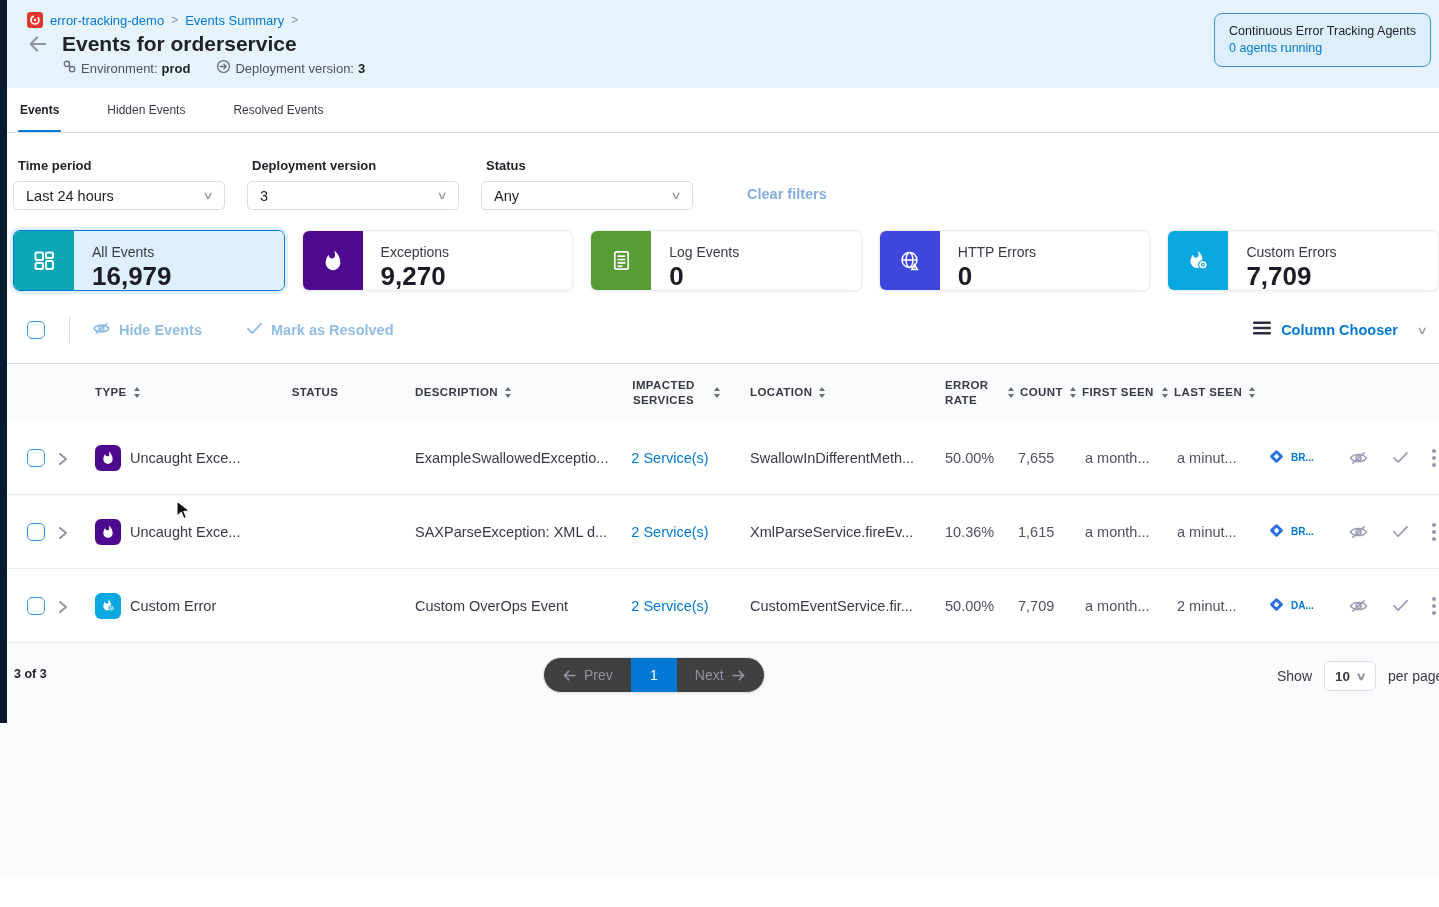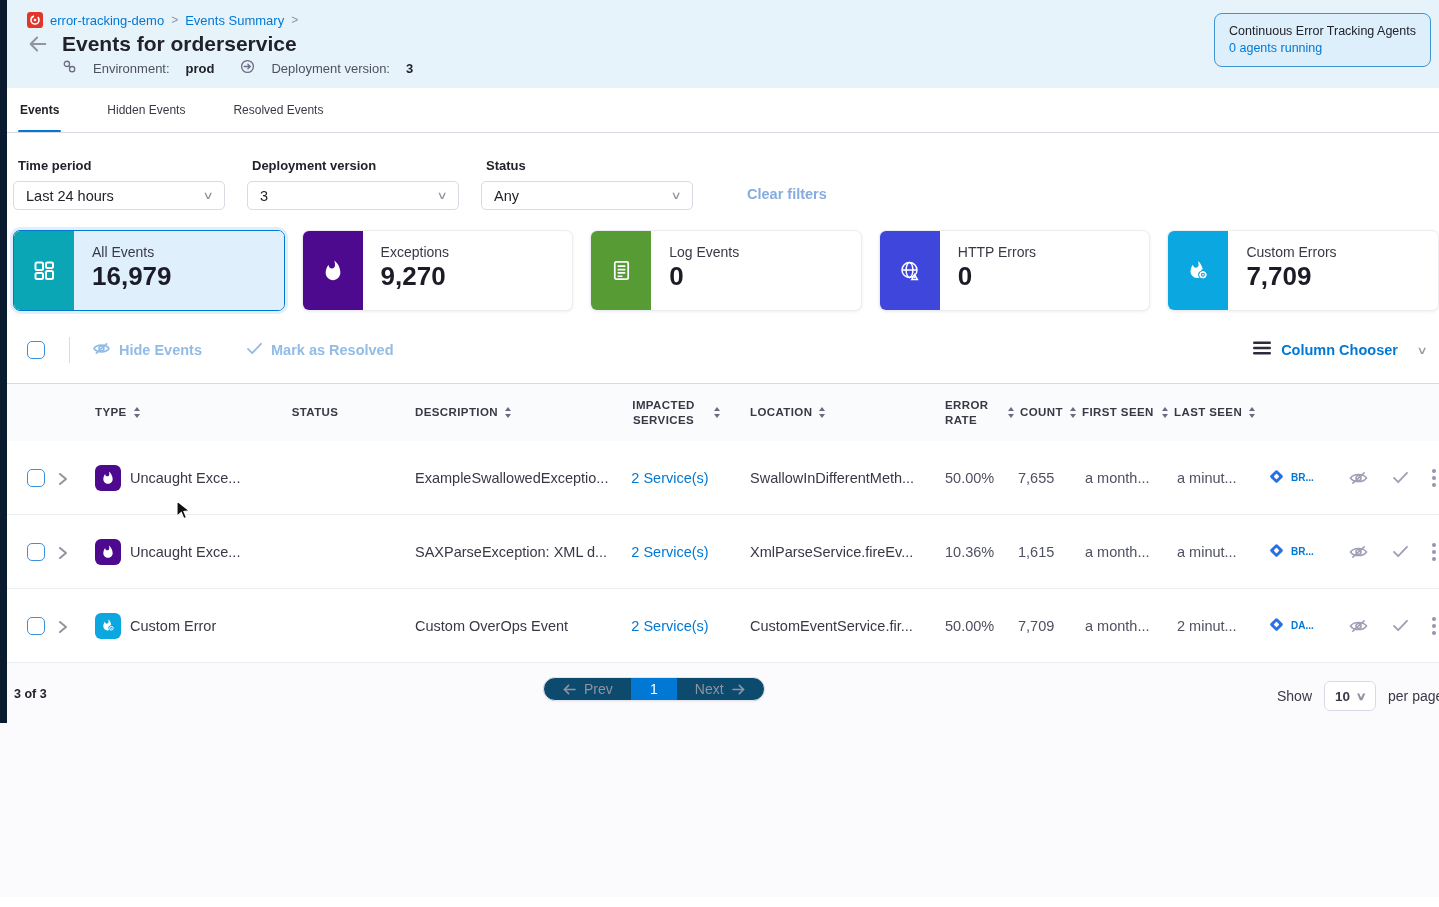--- a/index.html
+++ b/index.html
@@ -13,21 +13,21 @@
   
   .topbar { position:relative; background:#e6f3fb; height:88px; padding:12px 0 0 27px; }
   .breadcrumb-row { display:flex; align-items:center; gap:7px; font-size:13px; }
   .crumb-icon { width:16px; height:16px; display:inline-flex; }
   .crumb { color:#0278d5; text-decoration:none; cursor:pointer; }
   .crumb-sep { color:#9293a0; font-size:12px; }
   .title-row { display:flex; align-items:center; gap:13px; margin-top:4px; }
   .back-arrow { width:22px; height:22px; display:inline-flex; cursor:pointer; }
   .page-title { font-size:21px; font-weight:bold; color:#22222a; }
   .meta-row { display:flex; align-items:center; gap:26px; margin-top:3px; margin-left:35px; font-size:13px; color:#4f5162; }
-  .meta-item { display:flex; align-items:center; gap:16px; }
+  .meta-item { display:flex; align-items:center; gap:4px; }
   .meta-item b { color:#22222a; }
   .agents-box { position:absolute; right:8px; top:13px; background:#dceffb; border:1px solid #3d95d4; border-radius:8px; padding:9px 14px; font-size:12.5px; line-height:1.35; }
   .agents-box .l1 { color:#22222a; }
   .agents-box .l2 { color:#0278d5; cursor:pointer; }
 
   
   .tabs { background:#fff; border-bottom:1px solid #d9dae5; height:45px; display:flex; align-items:stretch; padding-left:18px; }
   .tab { position:relative; display:flex; align-items:center; padding:0 2px; margin-right:44px; font-size:12px; color:#383946; cursor:pointer; }
   .tab.active { font-weight:bold; color:#22222a; }
   .tab.active::after { content:""; position:absolute; left:0; right:0; bottom:0; height:2.5px; background:#0278d5; border-radius:2px; }
@@ -35,21 +35,21 @@
   
   .filters { display:flex; align-items:flex-end; gap:22px; padding:25px 0 18px 13px; background:#fff; }
   .filter-group { display:flex; flex-direction:column; gap:8px; }
   .filter-label { font-size:13px; font-weight:bold; color:#22222a; margin-left:5px; }
   .select { width:212px; height:29px; border:1px solid #d9dae5; border-radius:5px; background:#fff; display:flex; align-items:center; justify-content:space-between; padding:0 12px; font-size:14.5px; color:#22222a; cursor:pointer; }
   .chev { color:#9293a0; font-size:11px; transform:scaleX(1.4); }
   .clear-filters { font-size:14.5px; font-weight:bold; color:#86acdd; margin:0 0 8px 32px; cursor:pointer; }
 
   
   .cards { display:flex; gap:17px; padding:2px 0 0 13px; background:#fff; }
-  .card { width:280px; height:81px; background:#fff; border:1px solid #ecedf2; border-radius:7px; display:flex; overflow:hidden; box-shadow:0 1px 3px rgba(40,41,61,.08); cursor:pointer; }
+  .card { width:280px; height:61px; background:#fff; border:1px solid #ecedf2; border-radius:7px; display:flex; overflow:hidden; box-shadow:0 1px 3px rgba(40,41,61,.08); cursor:pointer; }
   .card.selected { border:1.5px solid #0278d5; box-shadow:0 0 0 3px rgba(2,120,213,.12); }
   .card.selected .card-body { background:#dff0fc; }
   .card-iconblock { width:60px; flex:0 0 60px; display:flex; align-items:center; justify-content:center; }
   .card-body { flex:1; padding:13px 0 0 18px; }
   .card-label { font-size:14px; color:#383946; }
   .card-value { font-size:26px; font-weight:bold; color:#1c1c28; margin-top:1px; }
 
   
   .toolbar { display:flex; align-items:center; background:#fff; padding:26px 13px 20px 27px; }
   .cbx { width:18px; height:18px; border:1.6px solid #3c92da; border-radius:5px; background:#fff; cursor:pointer; flex:0 0 18px; }
@@ -87,21 +87,21 @@
   .badge-cell { display:flex; align-items:center; gap:6px; padding-left:10px; }
   .badge-cell .btxt { color:#0278d5; font-weight:bold; font-size:10px; cursor:pointer; }
   .actions { display:flex; align-items:center; gap:23px; padding-left:10px; }
   .act { display:inline-flex; cursor:pointer; }
   .kebab { display:inline-flex; flex-direction:column; gap:3px; cursor:pointer; }
   .kebab i { width:4px; height:4px; border-radius:50%; background:#9495af; }
 
   
   .pagefoot { position:relative; height:234px; background:#fbfbfd; }
   .foot-summary { position:absolute; left:14px; top:24px; font-size:12.5px; font-weight:bold; color:#22222a; }
-  .pager { position:absolute; left:543px; top:14px; height:24px; background:#0c4a6e; border:1px solid #e3e4ec; border-radius:18px; display:flex; align-items:center; overflow:hidden; box-shadow:0 1px 2px rgba(40,41,61,.06); }
+  .pager { position:absolute; left:543px; top:14px; height:36px; background:#404040; border:1px solid #e3e4ec; border-radius:18px; display:flex; align-items:center; overflow:hidden; box-shadow:0 1px 2px rgba(40,41,61,.06); }
   .pager .pg-btn { display:flex; align-items:center; gap:7px; color:#9293a0; font-size:14px; padding:0 18px; cursor:pointer; height:100%; }
   .pager .pg-num { width:46px; height:100%; background:#0278d5; color:#fff; display:flex; align-items:center; justify-content:center; font-size:14px; cursor:pointer; }
   .foot-right { position:absolute; left:1277px; top:18px; display:flex; align-items:center; gap:12px; white-space:nowrap; font-size:14px; color:#383946; }
   .pp-select { width:52px; height:30px; border:1px solid #d9dae5; border-radius:6px; background:#fff; display:flex; align-items:center; justify-content:center; gap:7px; font-size:13.5px; font-weight:bold; cursor:pointer; }
 
   .cursor { position:absolute; left:176px; top:500px; z-index:9; pointer-events:none; }
 </style>
 </head>
 <body>
 

